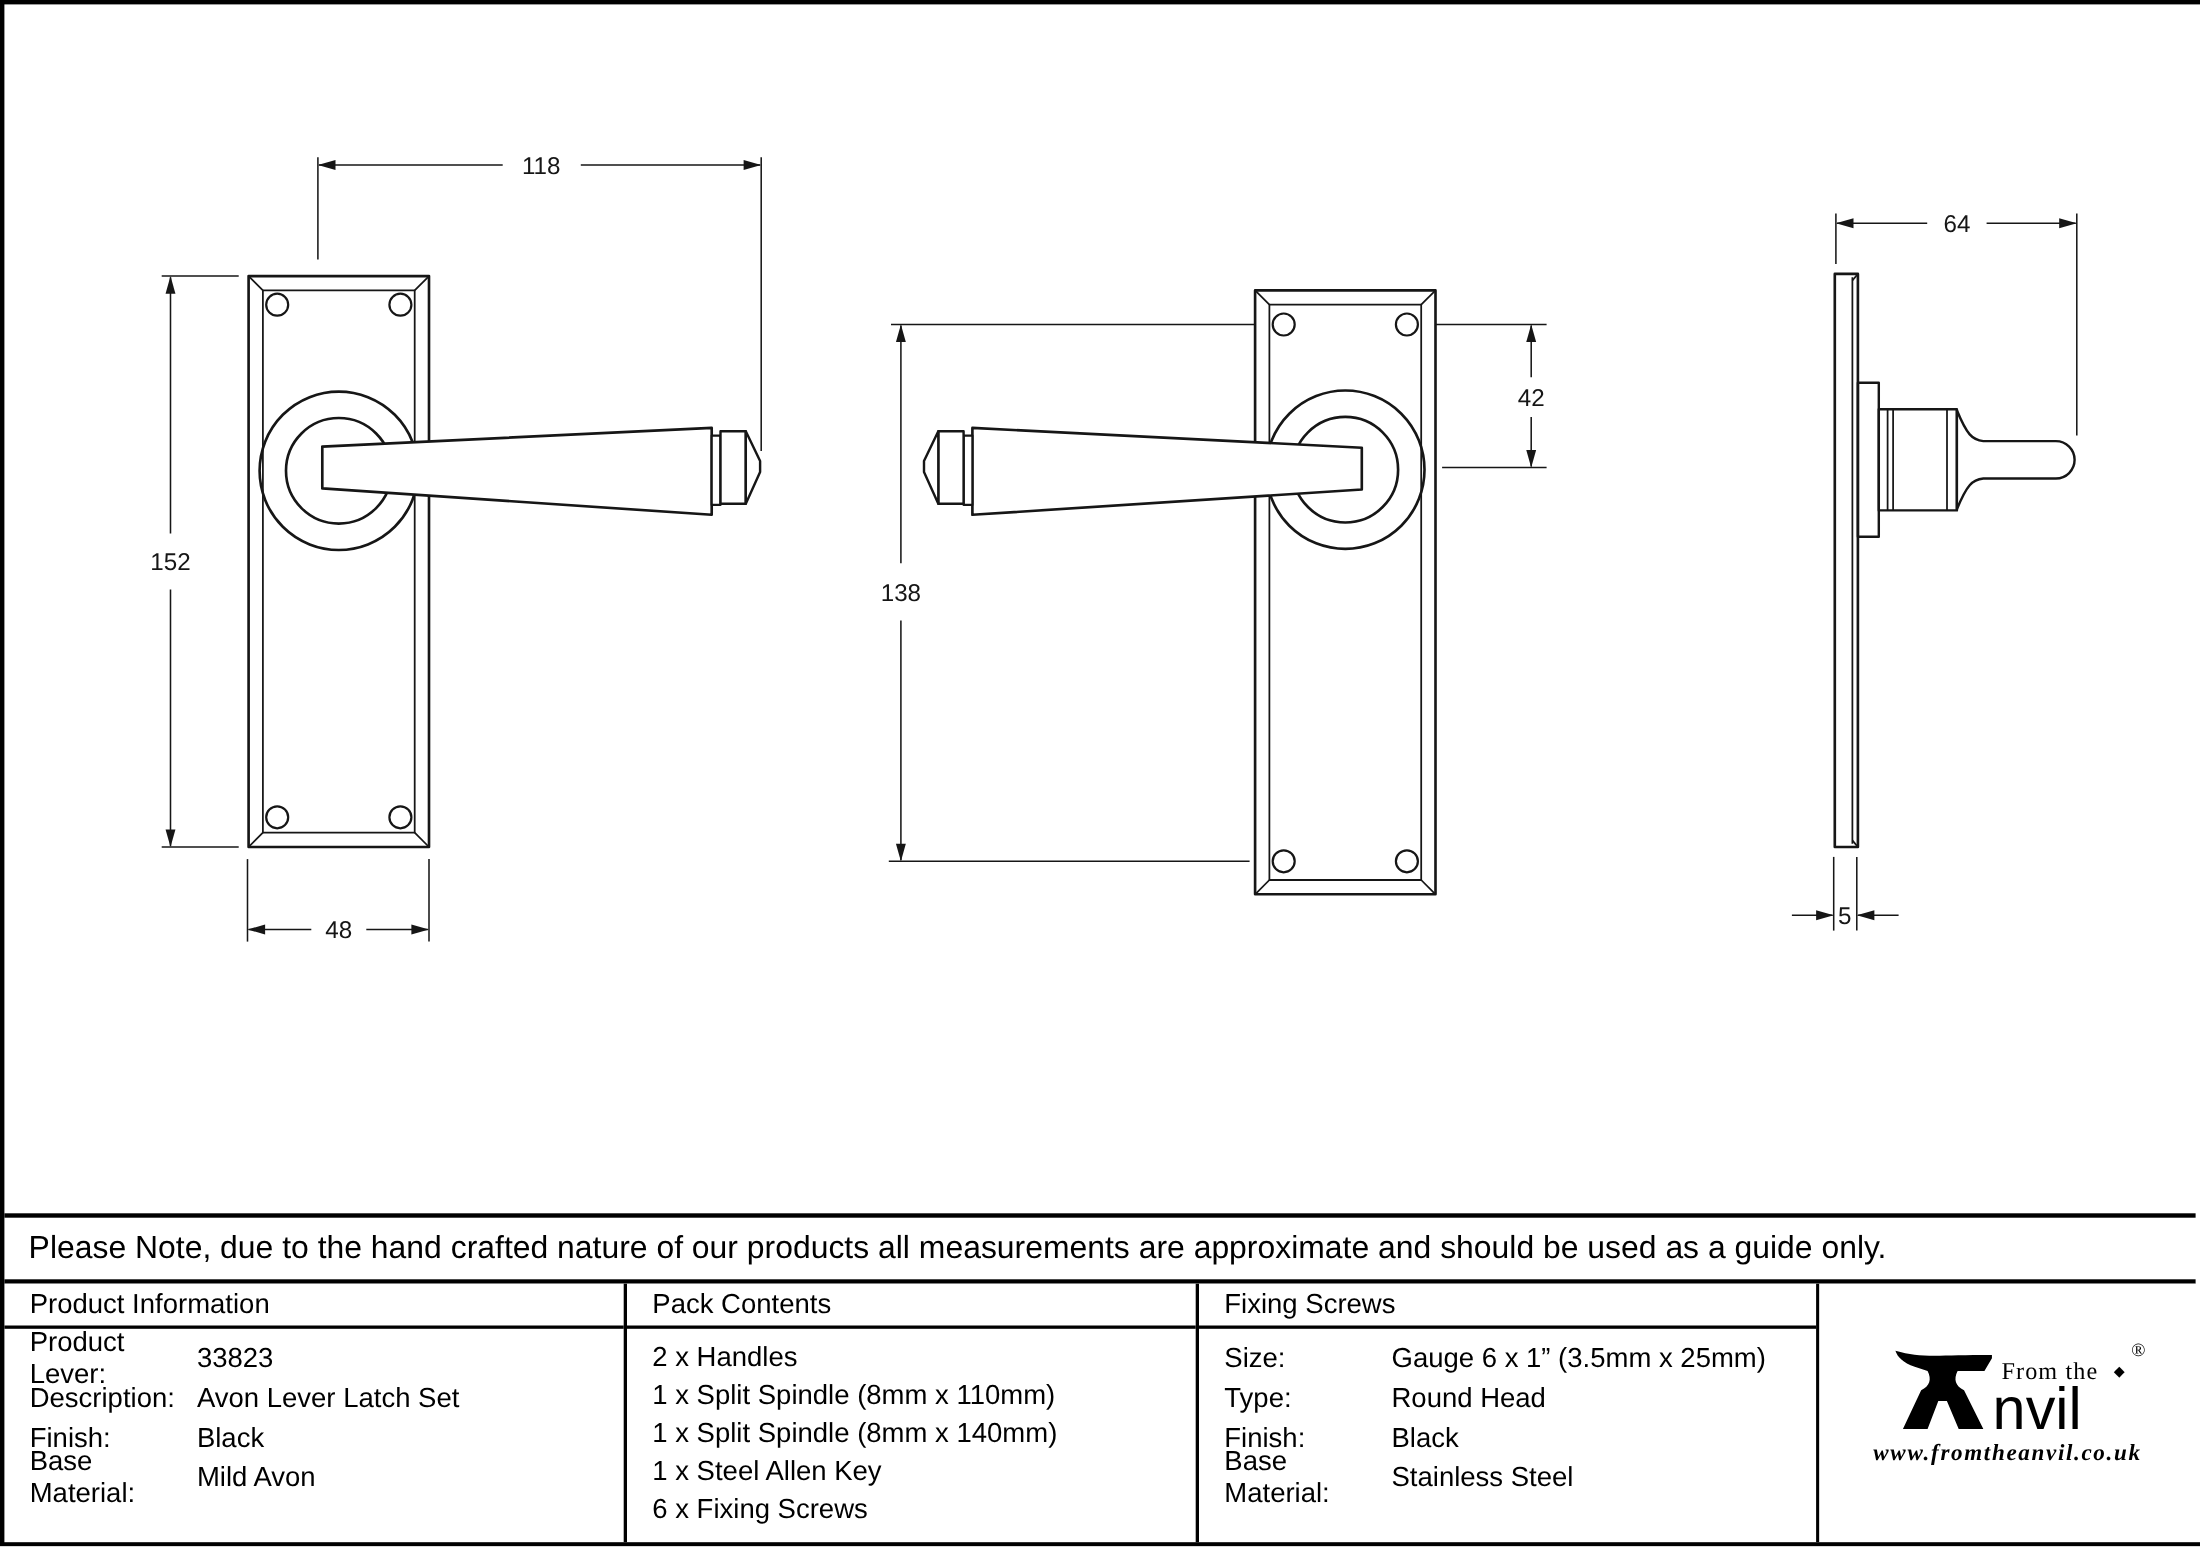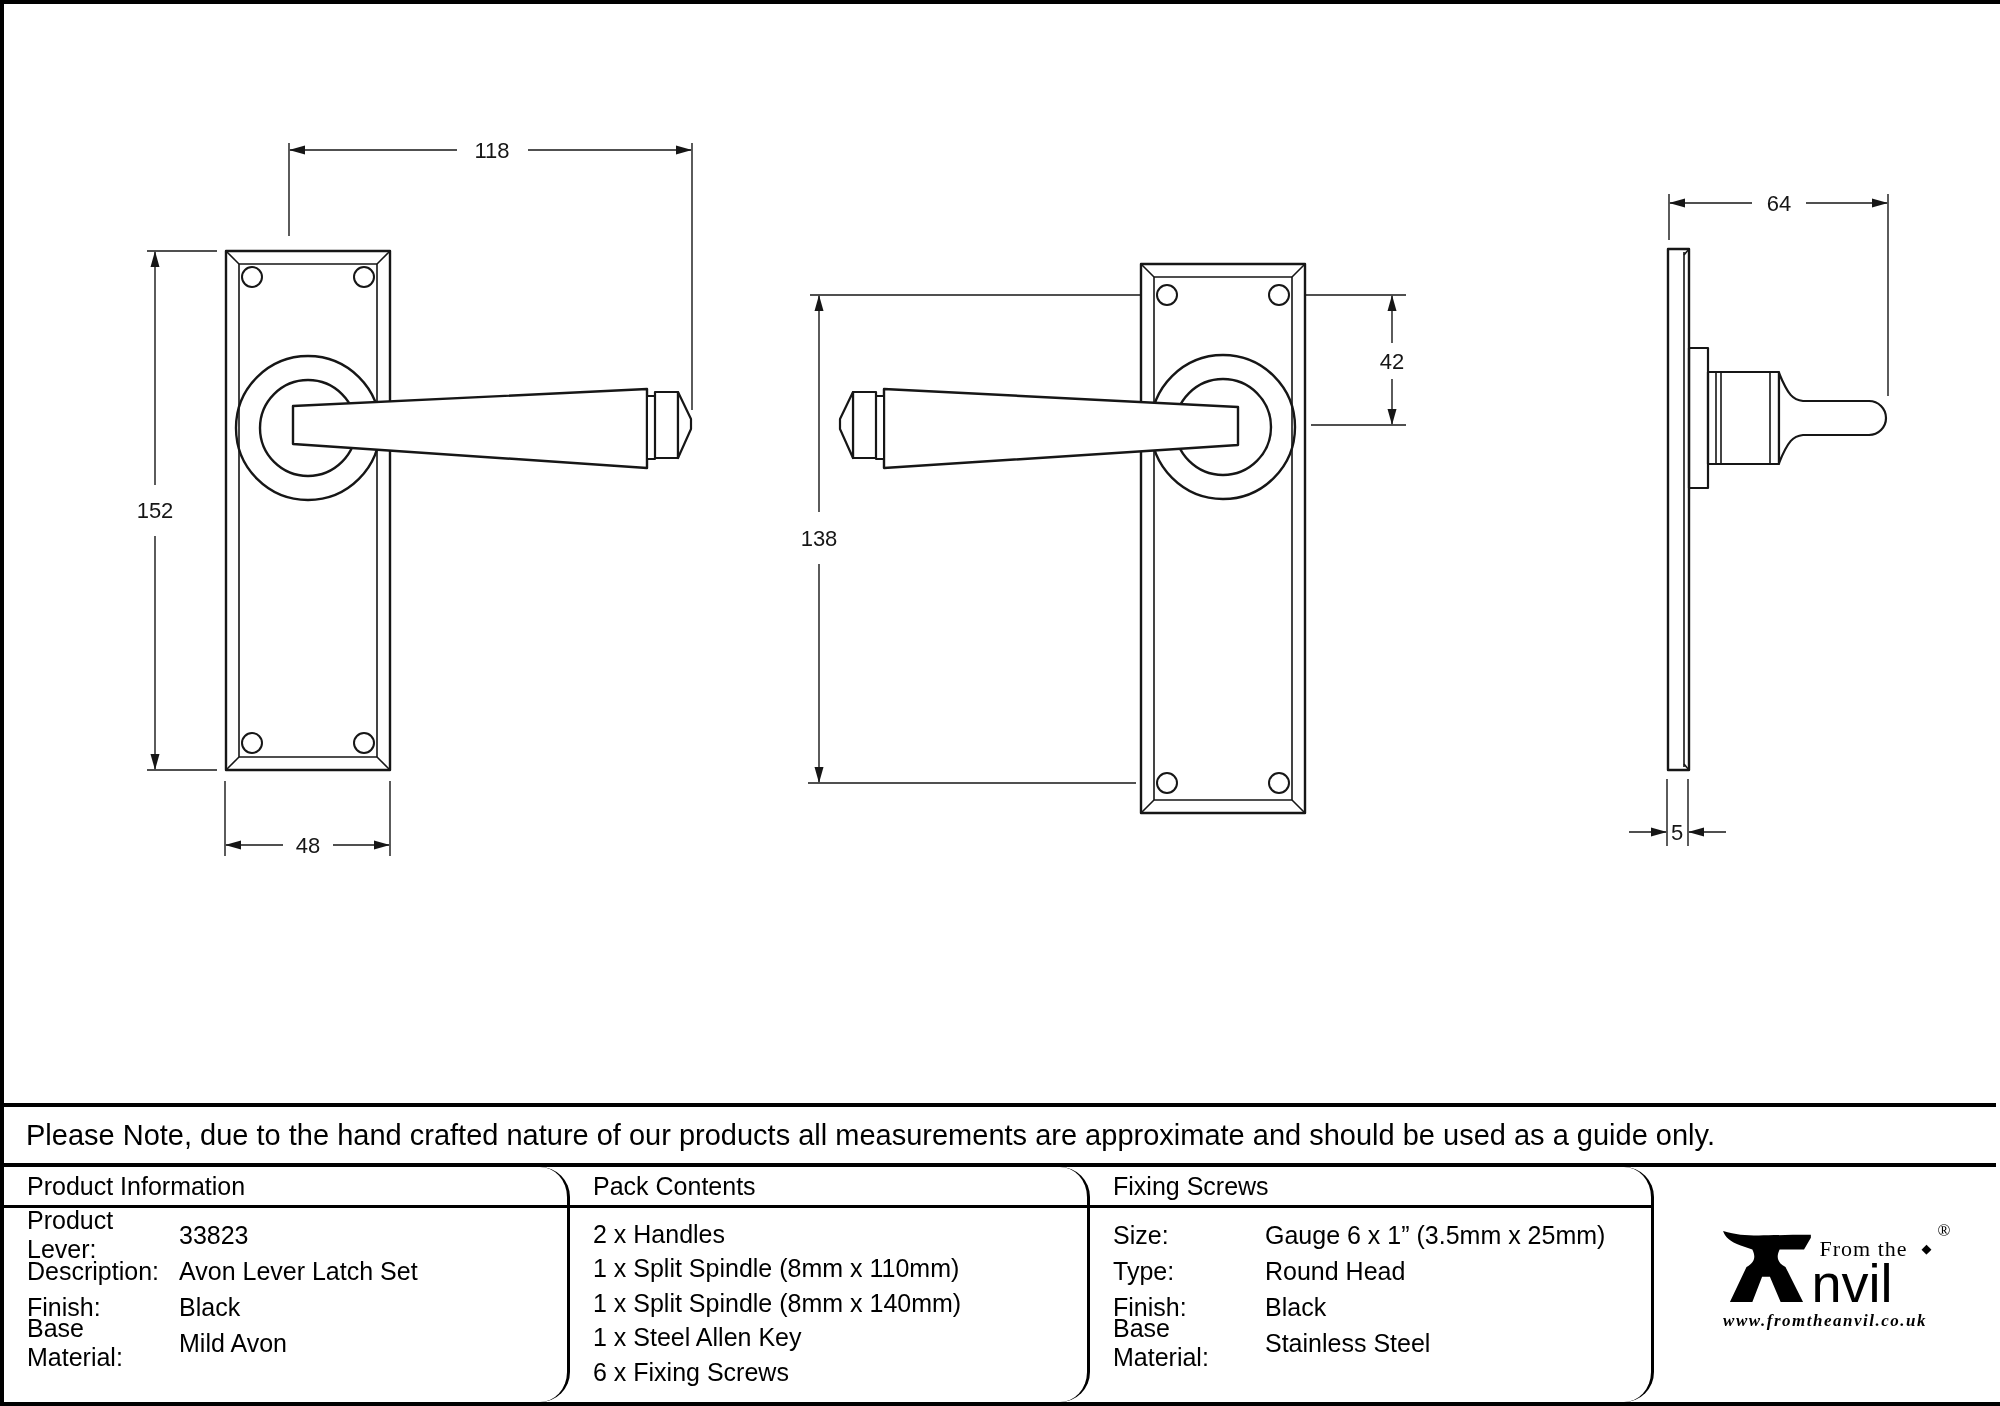--- a/index.html
+++ b/index.html
@@ -5,41 +5,41 @@
   html,body{margin:0;padding:0;background:#fff;}
   #page{position:relative;width:2000px;height:1406px;background:#fff;
         font-family:"Liberation Sans",sans-serif;color:#000;overflow:hidden;padding-left:45px;}
   #frame{position:absolute;left:0;top:0;right:0;bottom:0;border:4px solid #000;pointer-events:none;}
   #drawing{position:absolute;left:0;top:0;}
   #drawing text{font-family:"Liberation Sans",sans-serif;font-size:22px;fill:#161616;}
 
   .note-row{position:absolute;left:4px;top:1103px;width:1992px;height:64px;box-sizing:border-box;
             border-top:4px solid #000;border-bottom:4px solid #000;display:flex;align-items:center;
             padding-left:22px;font-size:29px;}
-  .tcol{position:absolute;top:1167px;height:235px;box-sizing:border-box;background:#fff;border-radius:30px;}
+  .tcol{position:absolute;top:1167px;height:235px;box-sizing:border-box;background:#fff;}
   #col-product{left:4px;width:566px;border-right:3px solid #000;}
   #col-pack{left:570px;width:520px;border-right:3px solid #000;}
   #col-fixing{left:1090px;width:564px;border-right:3px solid #000;}
   #col-logo{left:1654px;width:342px;display:flex;align-items:center;justify-content:center;}
   .col-header{height:41px;box-sizing:border-box;border-bottom:3px solid #000;display:flex;
               align-items:center;padding-left:23px;font-size:25px;}
   .col-body{padding:9px 0 0 23px;font-size:25px;}
   .kv{display:flex;height:36px;align-items:center;}
   .kv .k{width:152px;flex:0 0 152px;}
   .pi{height:34.5px;display:flex;align-items:center;}
 
   .logo{display:flex;flex-direction:column;align-items:center;transform:translateY(-6px);}
   .logo-main{position:relative;display:flex;align-items:flex-end;}
   .logo-right{display:flex;flex-direction:column;align-items:flex-start;margin-left:-4px;}
   .logo-fromthe{font-family:"Liberation Serif",serif;font-size:22px;letter-spacing:1px;
                 display:flex;align-items:center;margin-left:8px;text-align:center;}
   .logo-tittle{font-size:13px;margin-left:14px;}
   .logo-reg{position:absolute;top:-6px;right:-18px;font-family:"Liberation Serif",serif;font-size:17px;}
   .logo-nvil{font-family:Liberation Sans, sans-serif;font-size:54px;line-height:0.78;letter-spacing:0px;}
-  .logo-web{font-family:"Liberation Serif",serif;font-style:italic;font-size:17px;
+  .logo-web{font-family:"Liberation Serif",serif;font-style:italic;font-size:21px;
             letter-spacing:1.5px;margin-top:6px;font-weight:bold;}
 </style>
 </head>
 <body>
 
 <div id="page">
 
   <svg id="drawing" width="2000" height="1103" viewBox="0 0 2000 1103">
 
     <g stroke="#161616" fill="none" stroke-width="2.4" stroke-linejoin="round">

